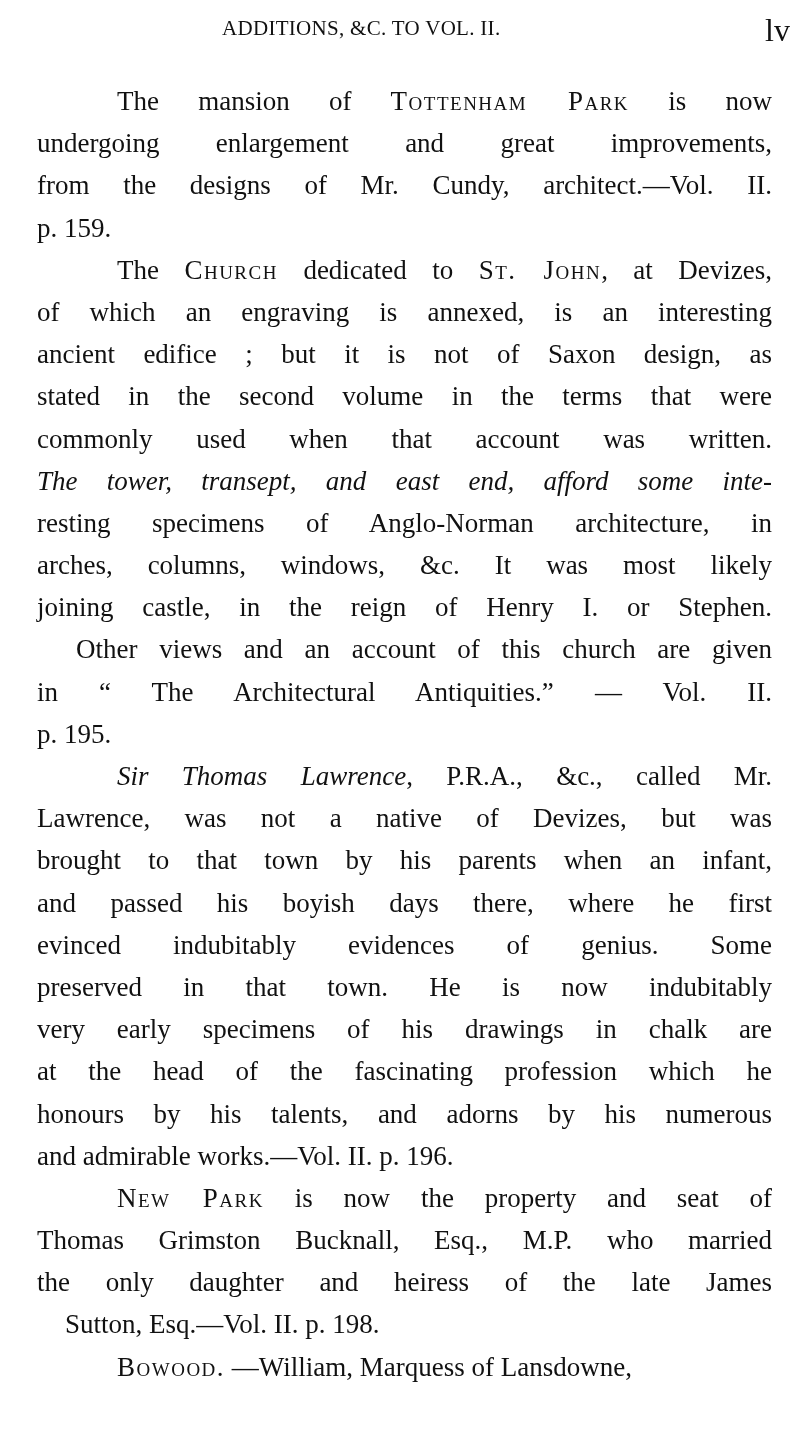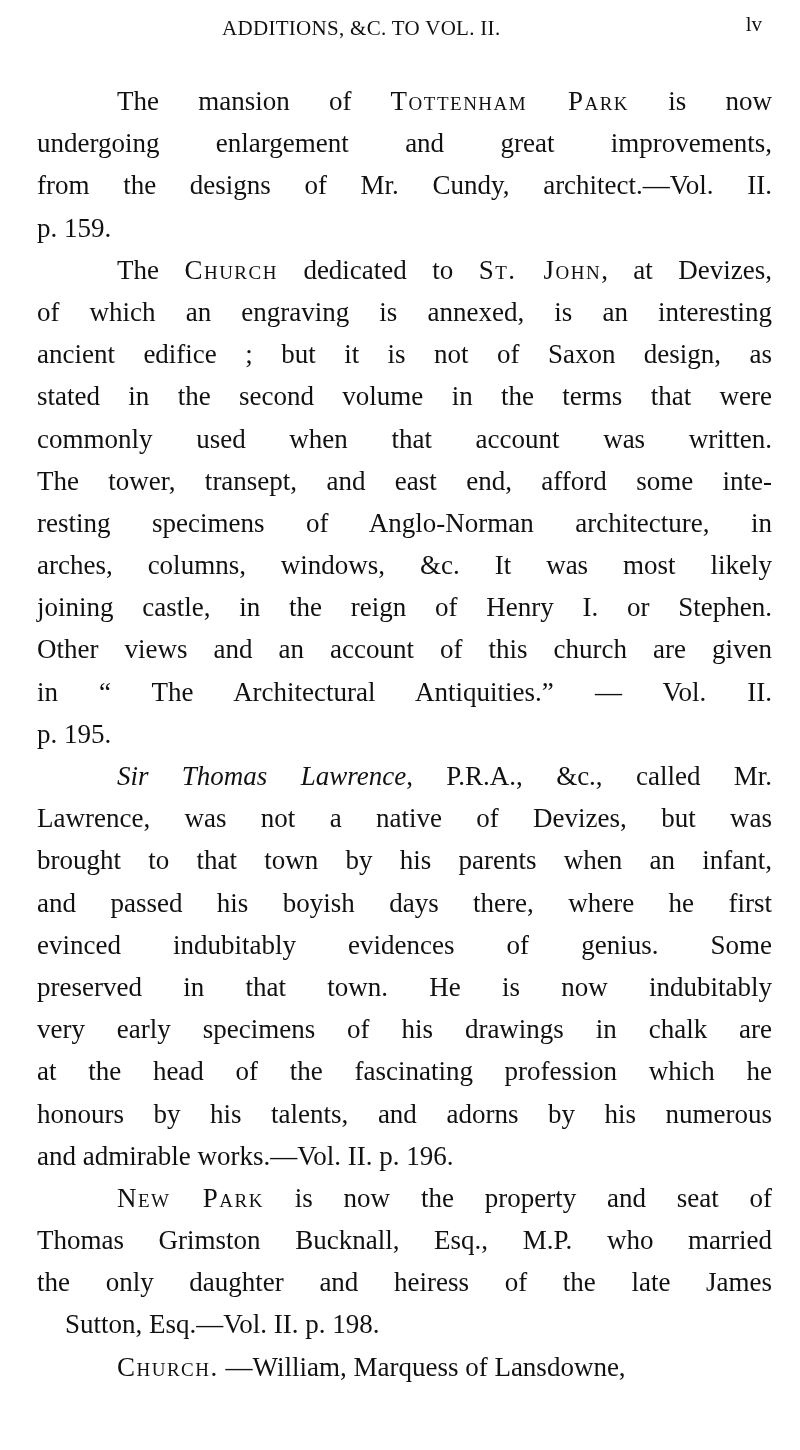--- a/index.html
+++ b/index.html
@@ -1,21 +1,21 @@
 <!DOCTYPE html>
 <html><head>
 <meta charset="utf-8">
 <style>
   html, body { margin: 0; padding: 0; background: #ffffff; }
   body { width: 800px; height: 1450px; position: relative; overflow: hidden;
          font-family: "Liberation Serif", "DejaVu Serif", serif; color: #111; }
   .header { position: absolute; top: 14px; left: 0; width: 800px; height: 40px; }
   .running-head { position: absolute; left: 222px; top: 2px; font-size: 22px; letter-spacing: 0.3px;
                   font-variant: small-caps; text-transform: uppercase; font-size: 21px; }
-  .folio { position: absolute; right: 38px; top: -2px; font-size: 21px; }
+  .folio { position: absolute; right: 10px; top: -2px; font-size: 32px; }
   .body { position: absolute; top: 80px; left: 37px; width: 735px; }
   .line { display: block; height: 42.2px; line-height: 42.2px; font-size: 27px;
           text-align: justify; text-align-last: justify; white-space: nowrap; overflow: visible; }
   .line.last { text-align-last: left; }
   .line.indent { padding-left: 80px; }
   .sc { font-variant: small-caps; letter-spacing: 1.5px; }
   .it { font-style: italic; }
   .line span { white-space: pre; }
 </style>
 </head>
@@ -32,25 +32,25 @@
       <div class="line" style="white-space: normal;"><span style="white-space: normal;">undergoing enlargement and great improvements,</span></div>
       <div class="line" style="white-space: normal;"><span style="white-space: normal;">from the designs of Mr. Cundy, architect.—Vol. II.</span></div>
       <div class="line last" style="white-space: normal;"><span style="white-space: normal;">p. 159.</span></div>
     </div>
     <div>
       <div class="line indent" style="white-space: normal;"><span style="white-space: normal;">The </span><span class="sc" style="white-space: normal;">Church</span><span style="white-space: normal;"> dedicated to </span><span class="sc" style="white-space: normal;">St. John</span><span style="white-space: normal;">, at Devizes,</span></div>
       <div class="line" style="white-space: normal;"><span style="white-space: normal;">of which an engraving is annexed, is an interesting</span></div>
       <div class="line" style="white-space: normal;"><span style="white-space: normal;">ancient edifice ; but it is not of Saxon design, as</span></div>
       <div class="line" style="white-space: normal;"><span style="white-space: normal;">stated in the second volume in the terms that were</span></div>
       <div class="line" style="white-space: normal;"><span style="white-space: normal;">commonly used when that account was written.</span></div>
-      <div class="line" style="white-space: normal;"><span style="white-space: normal;">The tower, transept, and east end, afford some inte-</span></div>
+      <div class="line" style="white-space: normal;"><span style="white-space: normal; font-style: italic;">The tower, transept, and east end, afford some inte-</span></div>
       <div class="line" style="white-space: normal;"><span style="white-space: normal;">resting specimens of Anglo-Norman architecture, in</span></div>
       <div class="line" style="white-space: normal;"><span style="white-space: normal;">arches, columns, windows, &amp;c.  It was most likely</span></div>
       <div class="line" style="white-space: normal;"><span style="white-space: normal;">joining castle, in the reign of Henry I. or Stephen.</span></div>
-      <div class="line" style="white-space: normal;"><span style="white-space: normal;">Other views and an account of this church are given</span></div>
+      <div class="line" style="white-space: normal;"><span style="white-space: normal; margin-left: 39px;">Other views and an account of this church are given</span></div>
       <div class="line" style="white-space: normal;"><span style="white-space: normal;">in “ The Architectural Antiquities.” — Vol. II.</span></div>
       <div class="line last" style="white-space: normal;"><span style="white-space: normal;">p. 195.</span></div>
     </div>
     <div>
       <div class="line indent" style="white-space: normal;"><span class="it" style="white-space: normal;">Sir Thomas Lawrence</span><span style="white-space: normal;">, P.R.A., &amp;c., called Mr.</span></div>
       <div class="line" style="white-space: normal;"><span style="white-space: normal;">Lawrence, was not a native of Devizes, but was</span></div>
       <div class="line" style="white-space: normal;"><span style="white-space: normal;">brought to that town by his parents when an infant,</span></div>
       <div class="line" style="white-space: normal;"><span style="white-space: normal;">and passed his boyish days there, where he first</span></div>
       <div class="line" style="white-space: normal;"><span style="white-space: normal;">evinced indubitably evidences of genius. Some</span></div>
       <div class="line" style="white-space: normal;"><span style="white-space: normal;">preserved in that town. He is now indubitably</span></div>
@@ -59,15 +59,15 @@
       <div class="line" style="white-space: normal;"><span style="white-space: normal;">honours by his talents, and adorns by his numerous</span></div>
       <div class="line last" style="white-space: normal;"><span style="white-space: normal;">and admirable works.—Vol. II. p. 196.</span></div>
     </div>
     <div>
       <div class="line indent" style="white-space: normal;"><span class="sc" style="white-space: normal;">New Park</span><span style="white-space: normal;"> is now the property and seat of</span></div>
       <div class="line" style="white-space: normal;"><span style="white-space: normal;">Thomas Grimston Bucknall, Esq., M.P. who married</span></div>
       <div class="line" style="white-space: normal;"><span style="white-space: normal;">the only daughter and heiress of the late James</span></div>
       <div class="line last" style="white-space: normal;"><span style="white-space: normal; margin-left: 28px;">Sutton, Esq.—Vol. II. p. 198.</span></div>
     </div>
     <div>
-      <div class="line indent last" style="white-space: normal;"><span class="sc" style="white-space: normal;">Church.</span><span style="white-space: normal;"> —William, Marquess of Lansdowne,</span></div>
+      <div class="line indent last" style="white-space: normal;"><span class="sc" style="white-space: normal;">Bowood.</span><span style="white-space: normal;"> —William, Marquess of Lansdowne,</span></div>
     </div>
   </div>
 
 </body></html>

